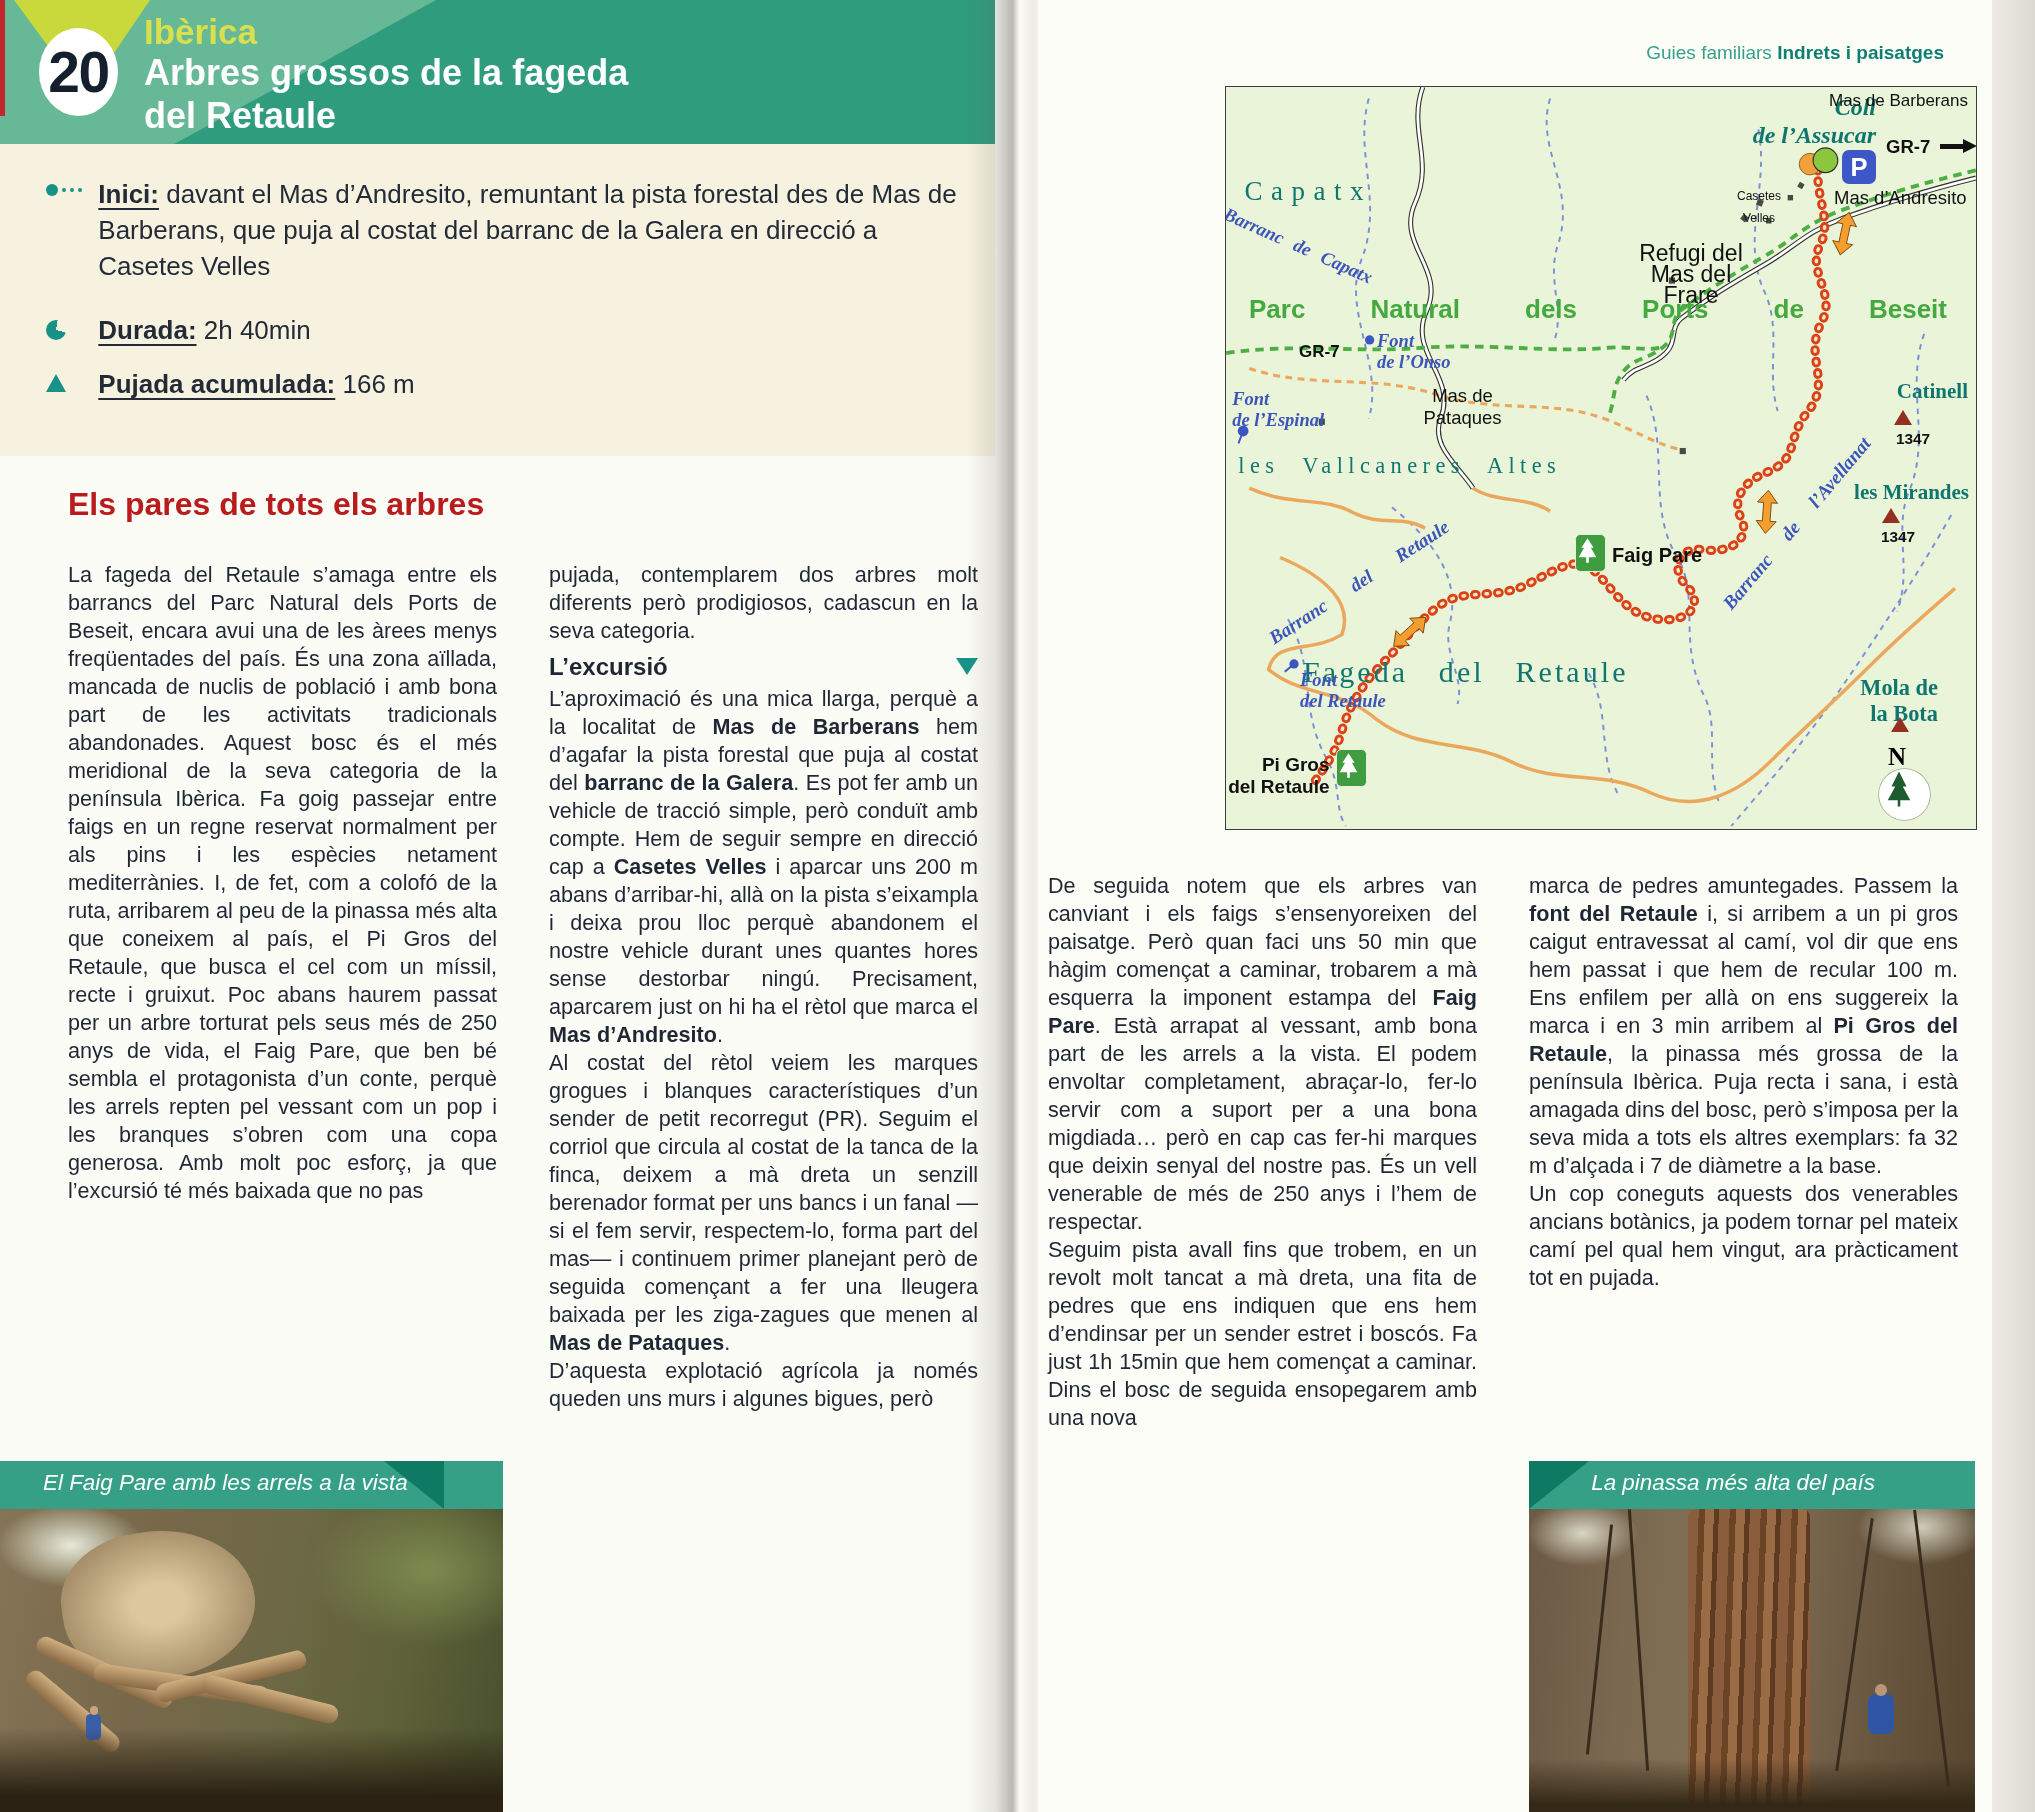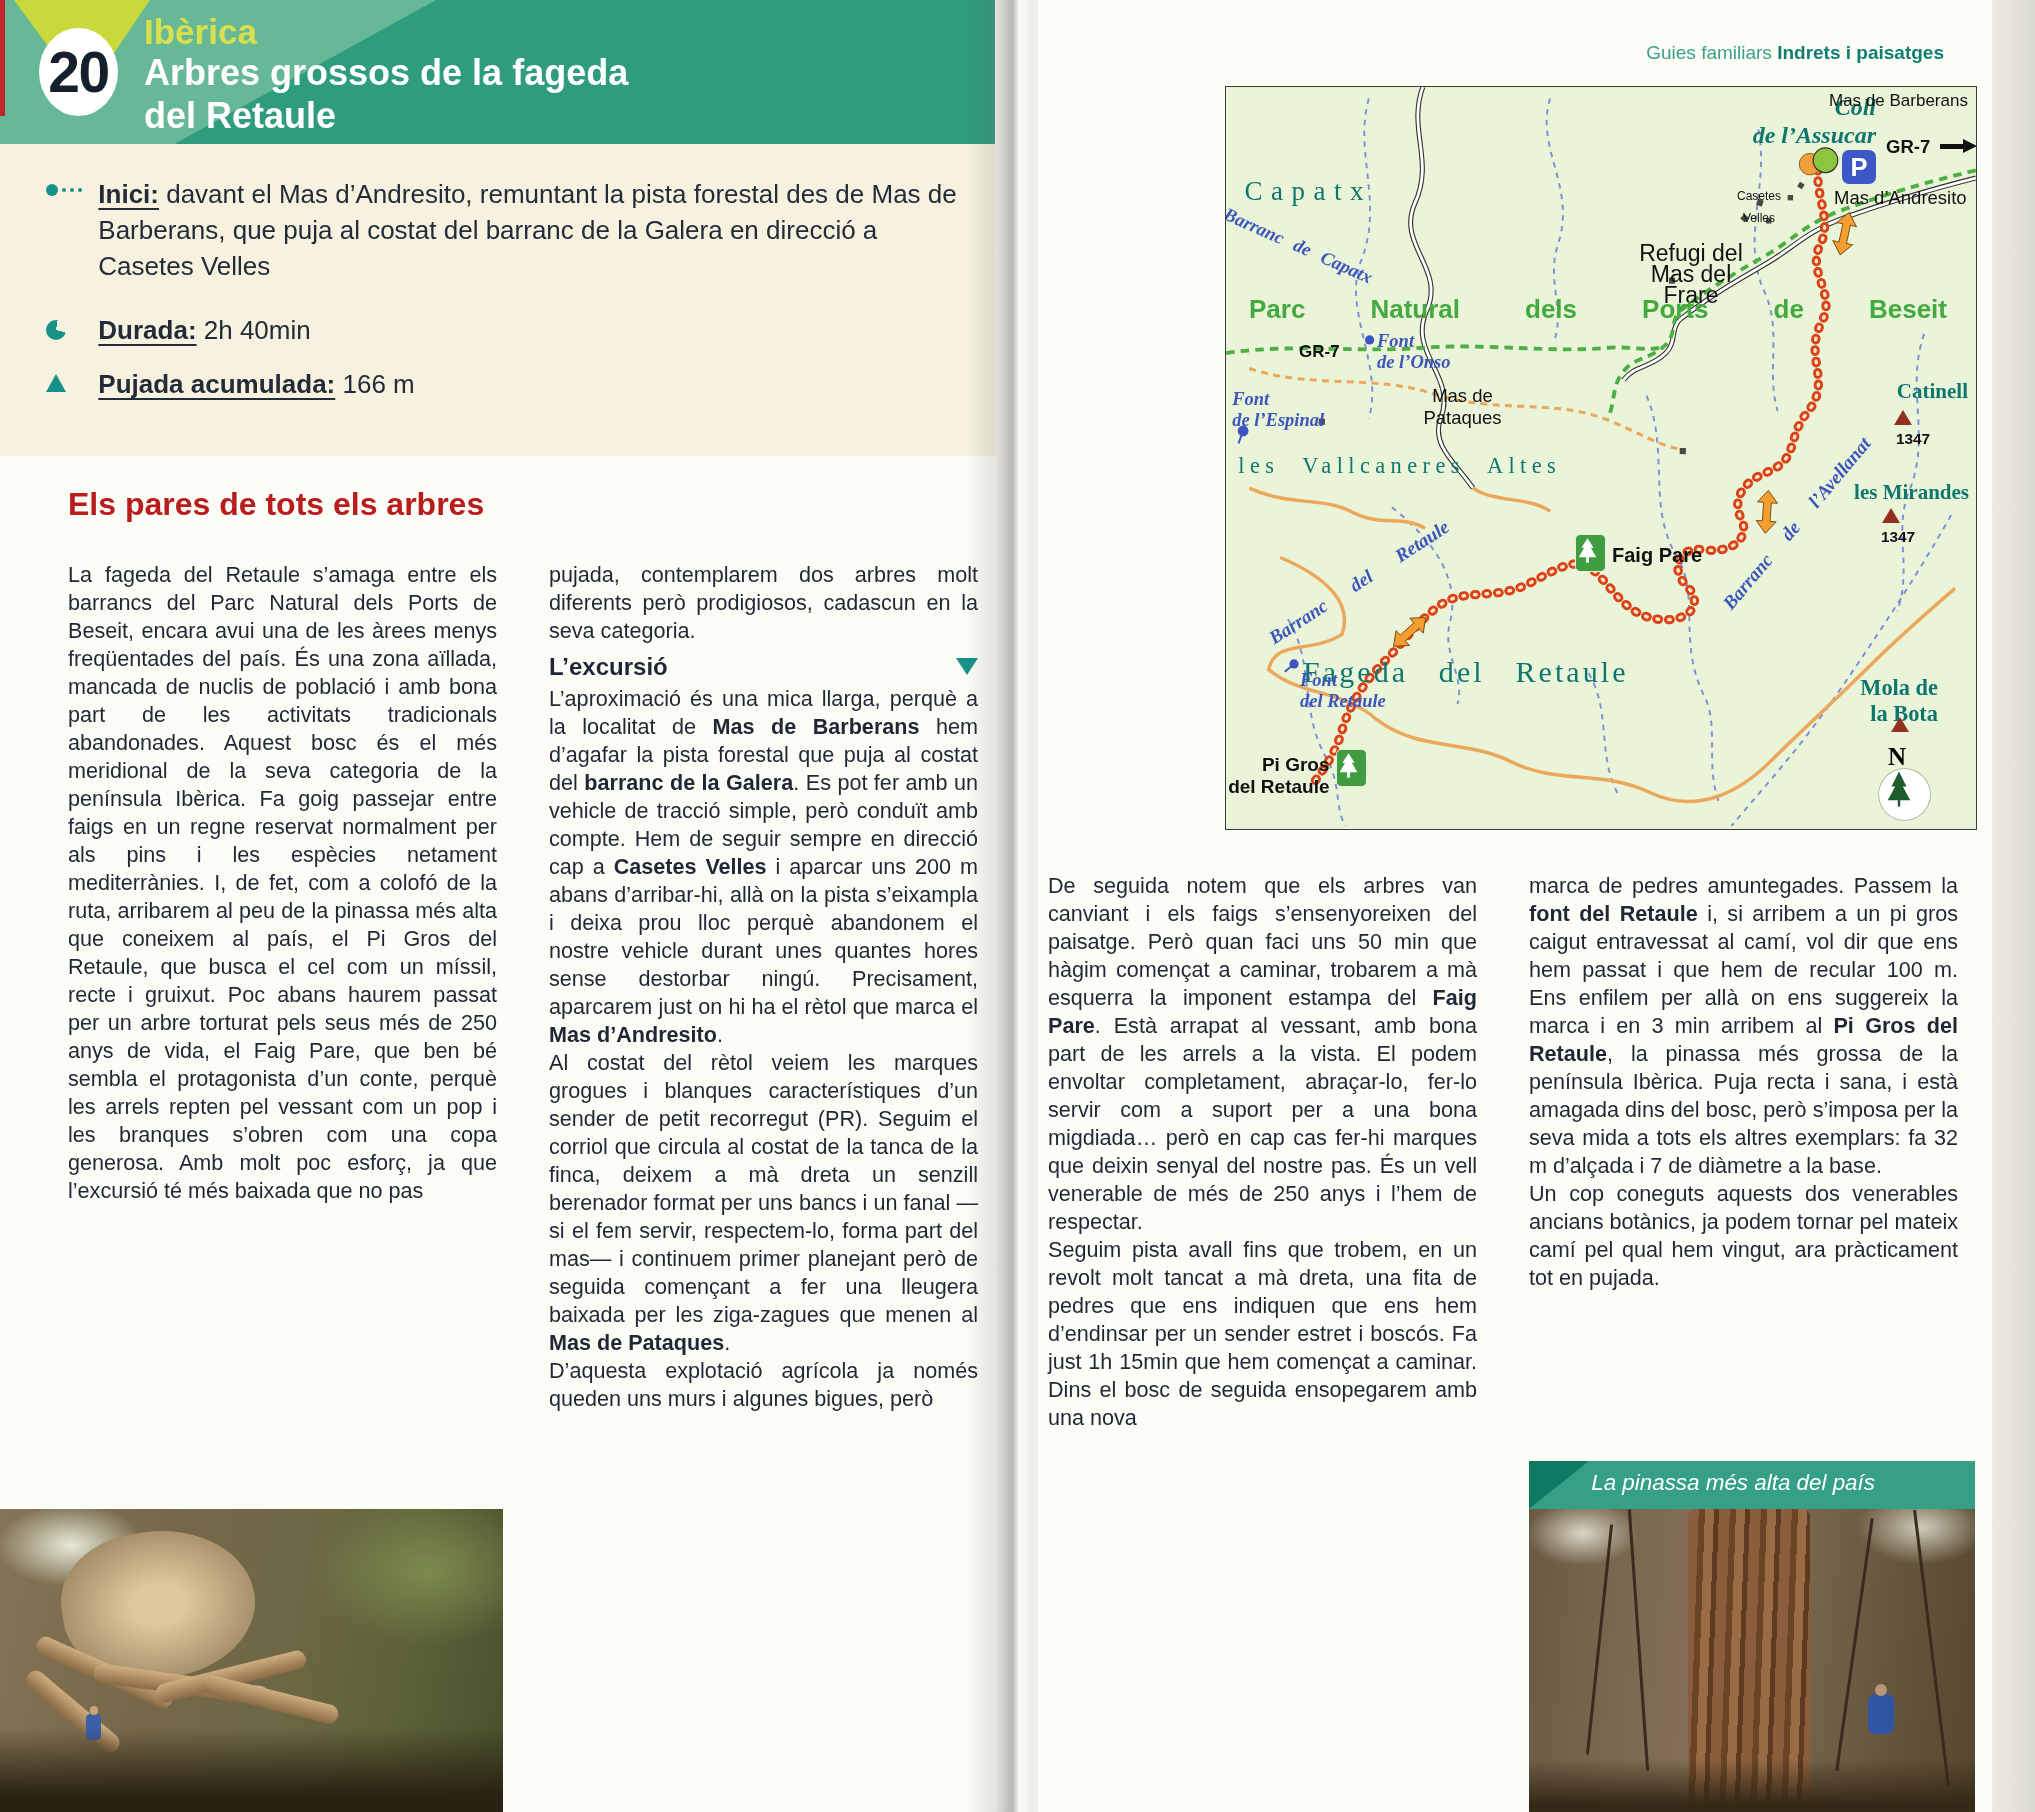--- a/index.html
+++ b/index.html
@@ -213,20 +213,24 @@
     <div class="subhead">
       <b>L’excursió</b>
       <span class="tri-down"></span>
     </div>
     <p><span>L’aproximació és una mica llarga, perquè a la localitat de </span><b>Mas de Barberans</b><span> hem d’agafar la pista forestal que puja al costat del </span><b>barranc de la Galera</b><span>. Es pot fer amb un vehicle de tracció simple, però conduït amb compte. Hem de seguir sempre en direcció cap a </span><b>Casetes Velles</b><span> i aparcar uns 200 m abans d’arribar-hi, allà on la pista s’eixampla i deixa prou lloc perquè abandonem el nostre vehicle durant unes quantes hores sense destorbar ningú. Precisament, aparcarem just on hi ha el rètol que marca el </span><b>Mas d’Andresito</b><span>.</span></p>
     <p><span>Al costat del rètol veiem les marques grogues i blanques característiques d’un sender de petit recorregut (PR). Seguim el corriol que circula al costat de la tanca de la finca, deixem a mà dreta un senzill berenador format per uns bancs i un fanal —si el fem servir, respectem-lo, forma part del mas— i continuem primer planejant però de seguida començant a fer una lleugera baixada per les ziga-zagues que menen al </span><b>Mas de Pataques</b><span>.</span></p>
     <p>D’aquesta explotació agrícola ja només queden uns murs i algunes bigues, però</p>
   </div>
 
   <figure class="abs photo photoL" style="margin:0;">
+    <div class="capband">
+      <div class="cap-tri-r"></div>
+      <div class="caption">El Faig Pare amb les arrels a la vista</div>
+    </div>
     <div class="artL">
       <div class="trunkL"></div>
       <div class="root r1"></div>
       <div class="root r2"></div>
       <div class="root r3"></div>
       <div class="root r4"></div>
       <div class="root r5"></div>
       <div class="personL"></div>
       <div class="groundL"></div>
     </div>

